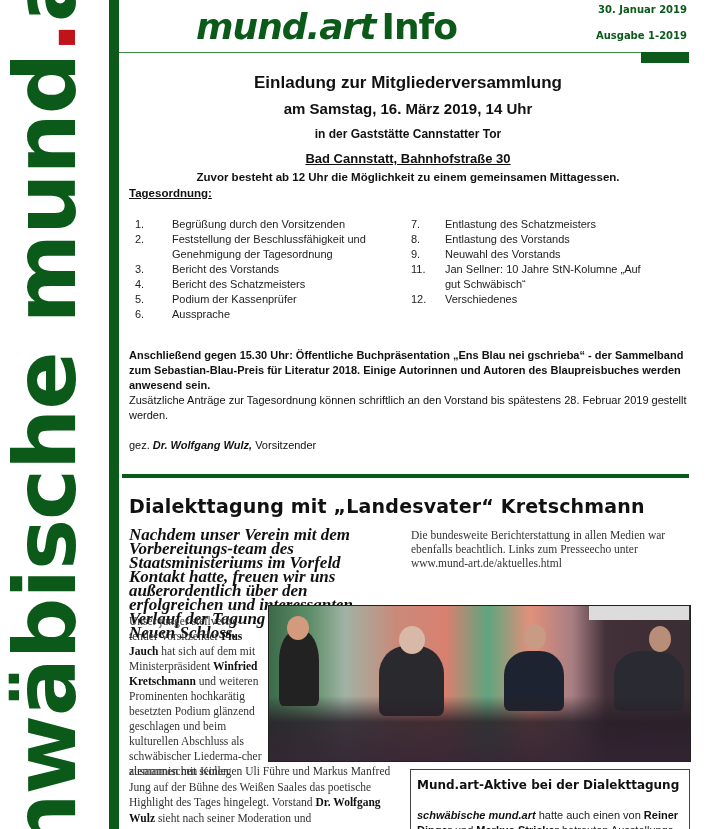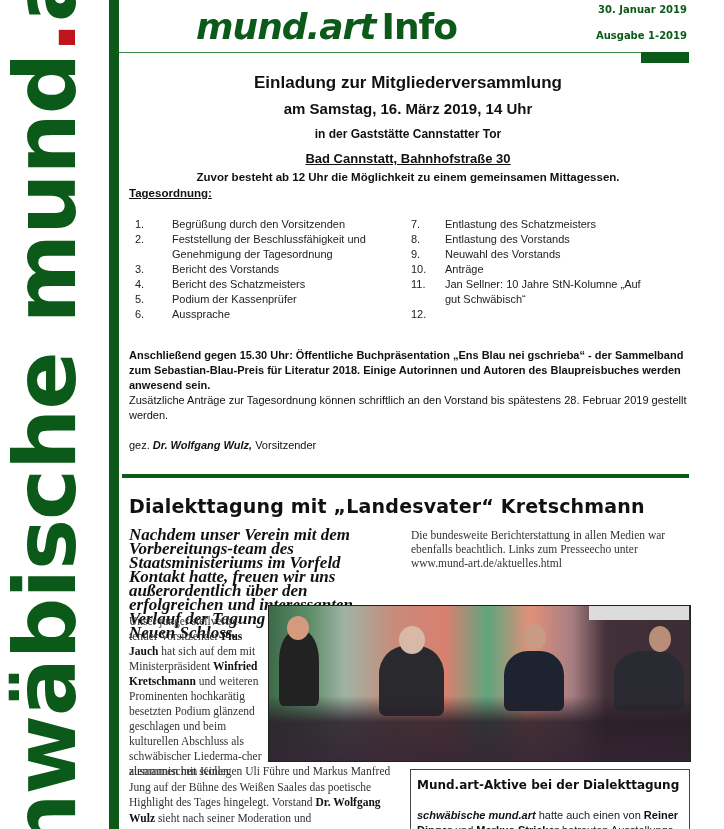--- a/index.html
+++ b/index.html
@@ -136,29 +136,26 @@
     </div>
   <div class="agenda-item">
       <span class="num">8.</span>
       <span class="txt">Entlastung des Vorstands</span>
     </div>
   <div class="agenda-item">
       <span class="num">9.</span>
       <span class="txt">Neuwahl des Vorstands</span>
     </div>
   <div class="agenda-item">
-      <span class="num">10.</span>
-      <span class="txt">Anträge</span>
-    </div>
-  <div class="agenda-item">
       <span class="num">11.</span>
       <span class="txt" style="max-width:200px;">Jan Sellner: 10 Jahre StN-Kolumne „Auf gut Schwäbisch“</span>
     </div>
   <div class="agenda-item">
       <span class="num">12.</span>
+      <span class="txt">Verschiedenes</span>
     </div>
 </div>
 
 <div class="after">
   <div class="bold">Anschließend gegen 15.30 Uhr: Öffentliche Buchpräsentation „Ens Blau nei gschrieba“ - der Sammelband zum Sebastian-Blau-Preis für Literatur 2018. Einige Autorinnen und Autoren des Blaupreisbuches werden anwesend sein.</div>
   <div>Zusätzliche Anträge zur Tagesordnung können schriftlich an den Vorstand bis spätestens 28. Februar 2019 gestellt werden.</div>
 </div>
 <div class="sign"><span>gez.</span> <b>Dr. Wolfgang Wulz,</b> <span>Vorsitzender</span></div>
 
 <div class="sep"></div>

